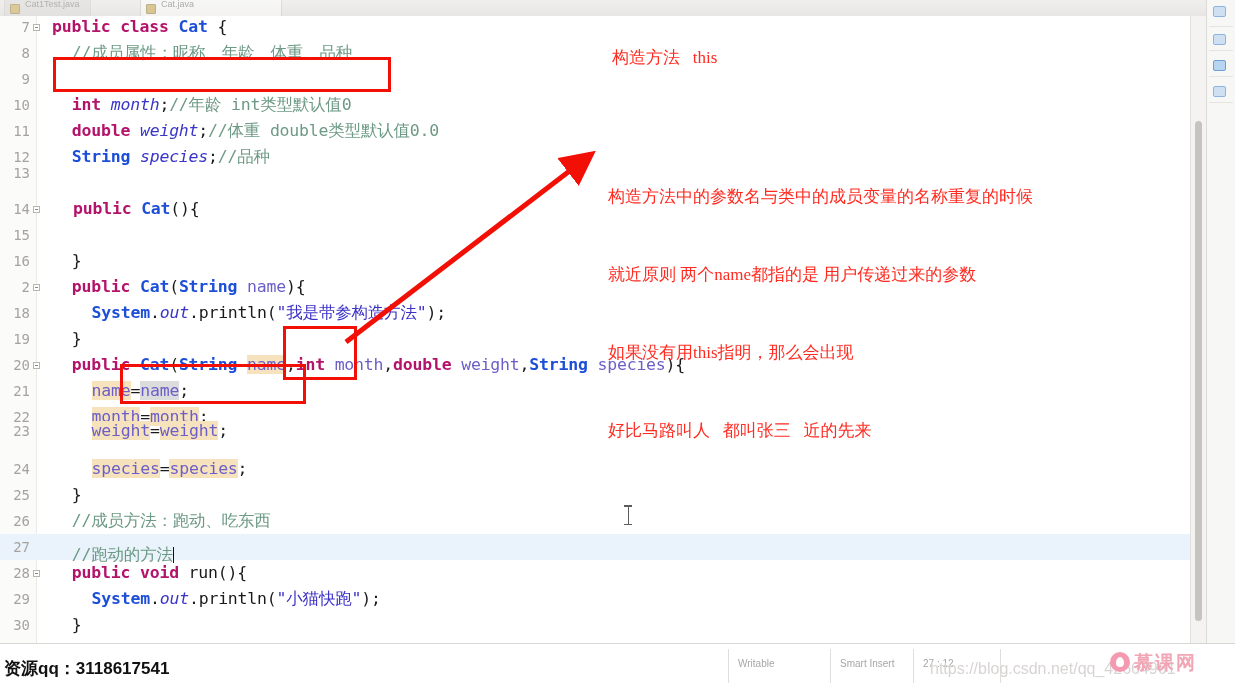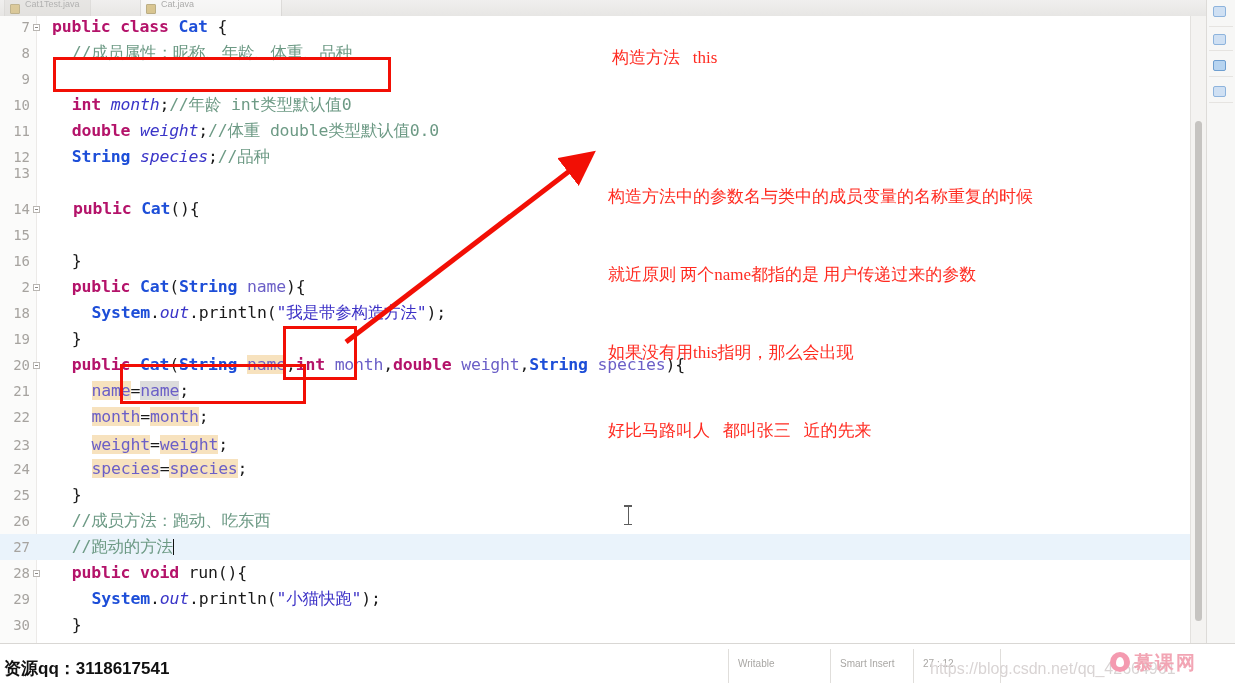--- a/index.html
+++ b/index.html
@@ -194,25 +194,25 @@
       <div class="line" style="top: 144px;"><span class="ln">13</span><span class="code" style="left: 71.8px;"></span></div>
       <div class="line" style="top: 180px; padding-left: 12px;"><span class="ln">14</span><span class="fold"></span><span class="code" style="left: 73px;"><span class="kw">public</span><span class="pln"> </span><span class="typ">Cat</span><span class="pln">(){</span></span></div>
       <div class="line" style="top: 206px;"><span class="ln">15</span><span class="code" style="left: 71.8px;"></span></div>
       <div class="line" style="top: 232px;"><span class="ln">16</span><span class="code" style="left: 71.8px;"><span class="pln">}</span></span></div>
       <div class="line" style="top: 258px;"><span class="ln">2</span><span class="fold"></span><span class="code" style="left: 71.8px;"><span class="kw">public</span><span class="pln"> </span><span class="typ">Cat</span><span class="pln">(</span><span class="typ">String</span><span class="pln"> </span><span class="var">name</span><span class="pln">){</span></span></div>
       <div class="line" style="top: 284px;"><span class="ln">18</span><span class="code" style="left: 91.6px;"><span class="typ">System</span><span class="pln">.</span><span class="fld">out</span><span class="pln">.println(</span><span class="str">"我是带参构造方法"</span><span class="pln">);</span></span></div>
       <div class="line" style="top: 310px;"><span class="ln">19</span><span class="code" style="left: 71.8px;"><span class="pln">}</span></span></div>
       <div class="line" style="top: 336px;"><span class="ln">20</span><span class="fold"></span><span class="code" style="left: 71.8px;"><span class="kw">public</span><span class="pln"> </span><span class="typ">Cat</span><span class="pln">(</span><span class="typ">String</span><span class="pln"> </span><span class="var hl">name</span><span class="pln">,</span><span class="kw">int</span><span class="pln"> </span><span class="var">month</span><span class="pln">,</span><span class="kw">double</span><span class="pln"> </span><span class="var">weight</span><span class="pln">,</span><span class="typ">String</span><span class="pln"> </span><span class="var">species</span><span class="pln">){</span></span></div>
       <div class="line" style="top: 362px;"><span class="ln">21</span><span class="code" style="left: 91.6px;"><span class="var hl">name</span><span class="pln">=</span><span class="var hl2">name</span><span class="pln">;</span></span></div>
       <div class="line" style="top: 388px;"><span class="ln">22</span><span class="code" style="left: 91.6px;"><span class="var hl">month</span><span class="pln">=</span><span class="var hl">month</span><span class="pln">;</span></span></div>
-      <div class="line" style="top: 416px; text-decoration: underline;"><span class="ln">23</span><span class="code" style="left: 91.6px;"><span class="var hl">weight</span><span class="pln">=</span><span class="var hl">weight</span><span class="pln">;</span></span></div>
+      <div class="line" style="top: 402px; text-decoration: underline;"><span class="ln">23</span><span class="code" style="left: 91.6px;"><span class="var hl">weight</span><span class="pln">=</span><span class="var hl">weight</span><span class="pln">;</span></span></div>
       <div class="line" style="top: 440px;"><span class="ln">24</span><span class="code" style="left: 91.6px;"><span class="var hl">species</span><span class="pln">=</span><span class="var hl">species</span><span class="pln">;</span></span></div>
       <div class="line" style="top: 466px;"><span class="ln">25</span><span class="code" style="left: 71.8px;"><span class="pln">}</span></span></div>
       <div class="line" style="top: 492px;"><span class="ln">26</span><span class="code" style="left: 71.8px;"><span class="cmt">//成员方法：跑动、吃东西</span></span></div>
-      <div class="line curline" style="top: 518px; padding-left: 11px;"><span class="ln">27</span><span class="code" style="left: 71.8px;"><span class="cmt">//跑动的方法</span><span class="cursor"></span></span></div>
+      <div class="line curline" style="top: 518px; padding-left: 11px;"><span class="ln">27</span><span class="code" style="left: 71.8px; margin-top: 8px;"><span class="cmt">//跑动的方法</span><span class="cursor"></span></span></div>
       <div class="line" style="top: 544px;"><span class="ln">28</span><span class="fold"></span><span class="code" style="left: 71.8px;"><span class="kw">public</span><span class="pln"> </span><span class="kw">void</span><span class="pln"> </span><span class="pln">run</span><span class="pln">(){</span></span></div>
       <div class="line" style="top: 570px;"><span class="ln">29</span><span class="code" style="left: 91.6px;"><span class="typ">System</span><span class="pln">.</span><span class="fld">out</span><span class="pln">.println(</span><span class="str">"小猫快跑"</span><span class="pln">);</span></span></div>
       <div class="line" style="top: 596px;"><span class="ln">30</span><span class="code" style="left: 71.8px;"><span class="pln">}</span></span></div>
       <div class="line" style="top: 622px;"><span class="ln">31</span><span class="code" style="left: 71.8px;"><span class="kw">public</span><span class="pln"> </span><span class="kw">void</span><span class="pln"> </span><span class="pln">run</span><span class="pln">(</span><span class="typ">String</span><span class="pln"> </span><span class="var">name</span><span class="pln">){</span></span></div>
     </div>
 </div>
 
 <div class="vscroll">
   <div class="vthumb"></div>
 </div>

